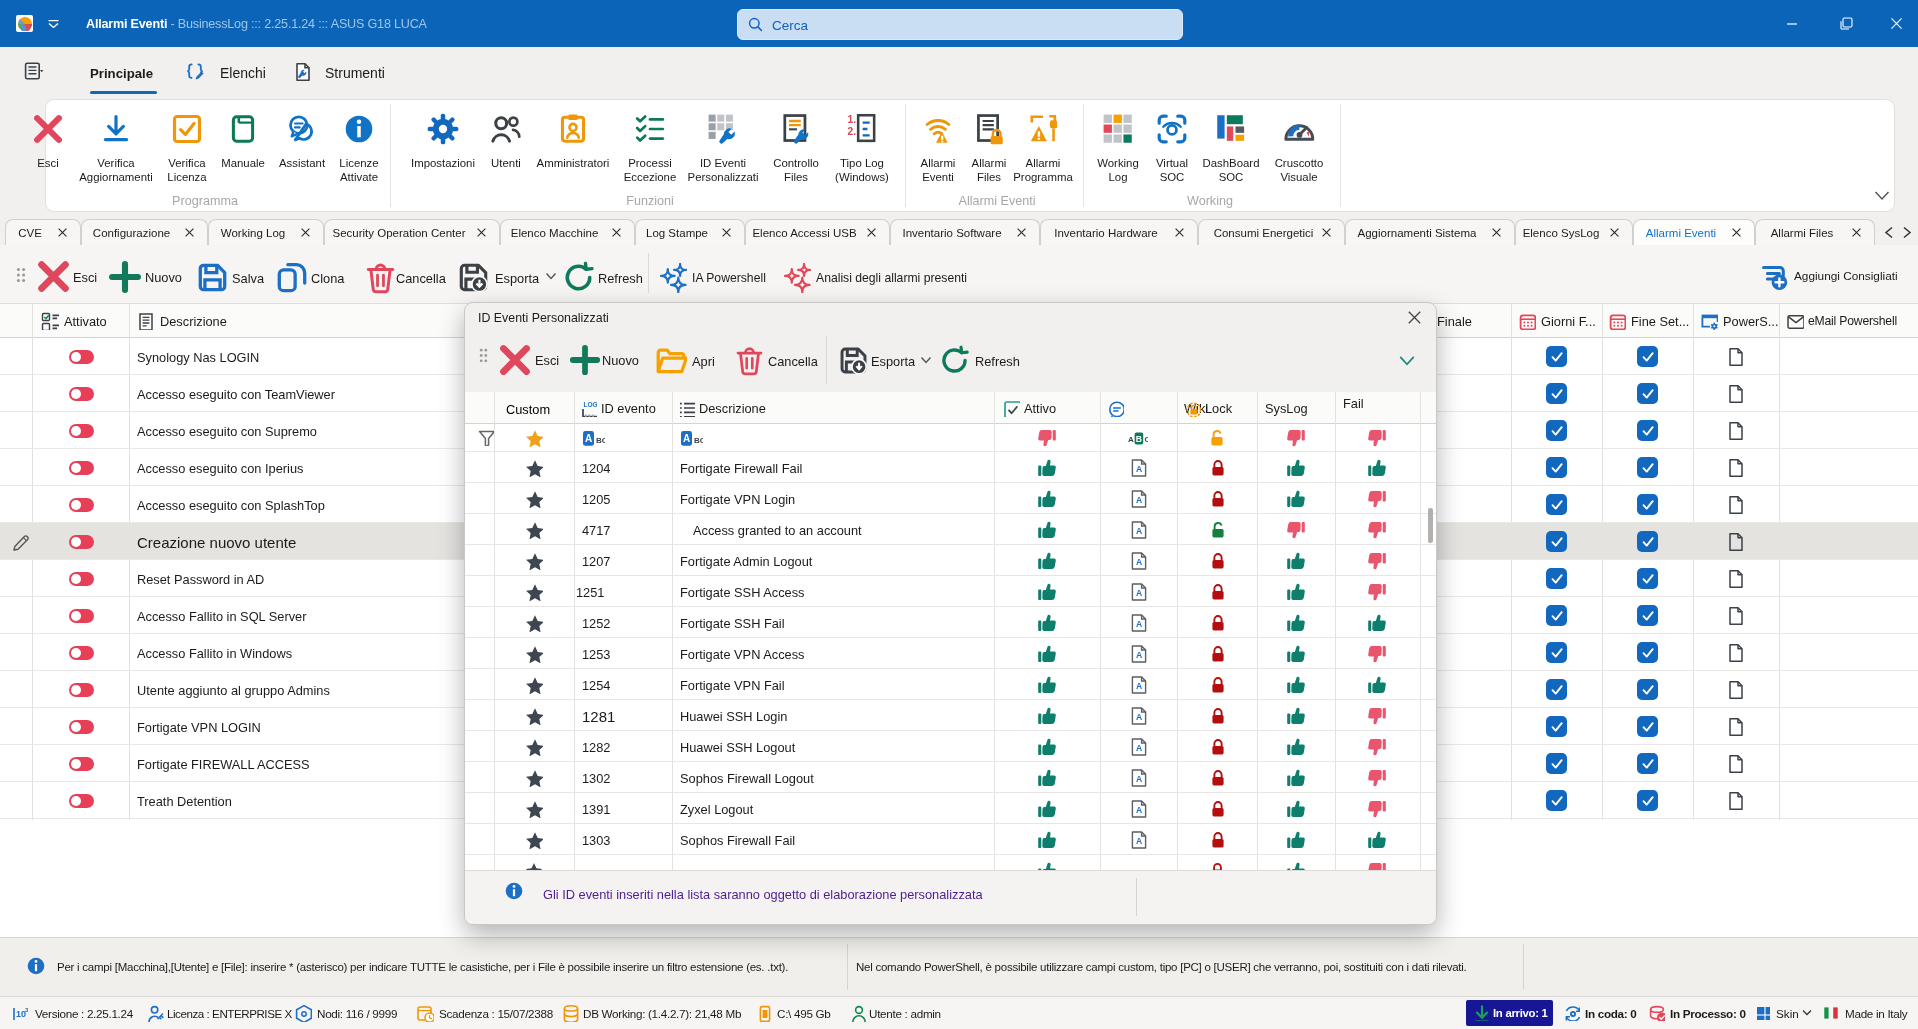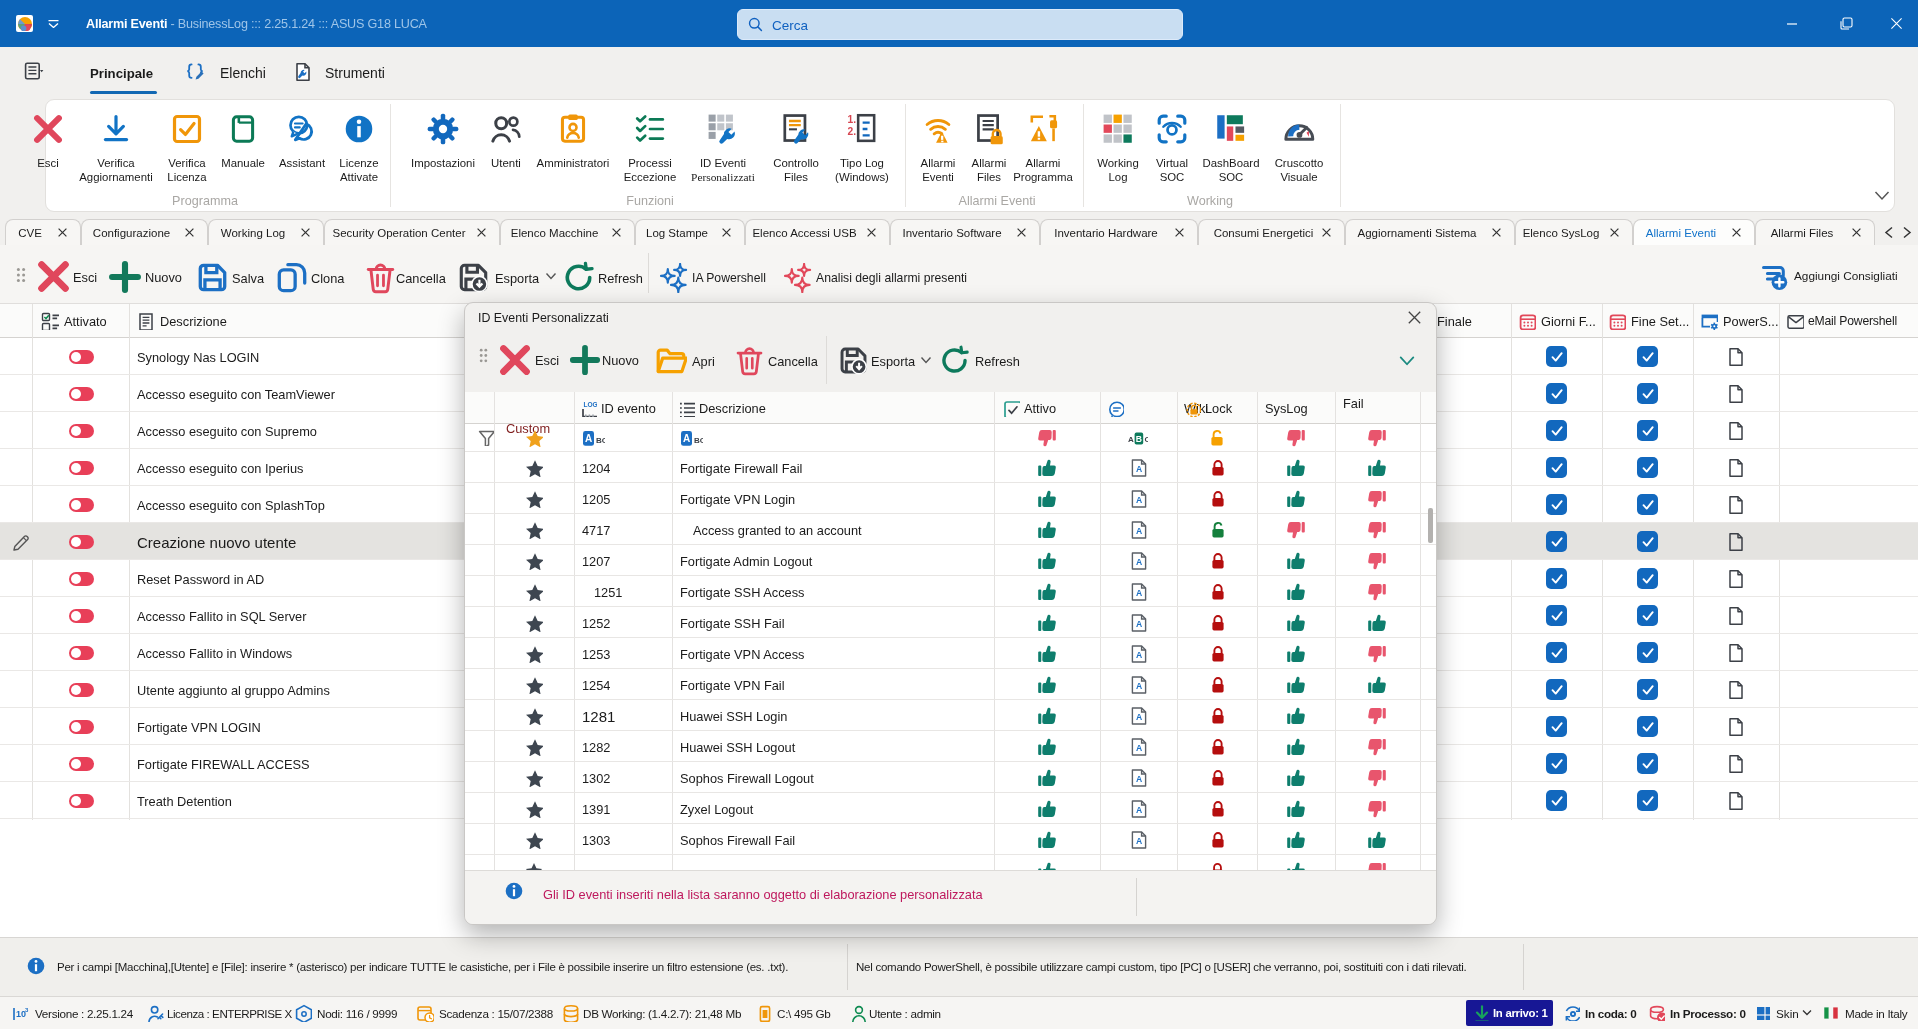--- a/index.html
+++ b/index.html
@@ -145,21 +145,21 @@
     <rect x="1.0" y="1.0" width="4.4" height="4.4" fill="#9aa0a8"></rect>
     <rect x="6.4" y="1.0" width="4.4" height="4.4" fill="#c0c4ca"></rect>
     <rect x="11.8" y="1.0" width="4.4" height="4.4" fill="#c0c4ca"></rect>
     <rect x="1.0" y="6.4" width="4.4" height="4.4" fill="#9aa0a8"></rect>
     <rect x="6.4" y="6.4" width="4.4" height="4.4" fill="#c0c4ca"></rect>
     <rect x="11.8" y="6.4" width="4.4" height="4.4" fill="#c0c4ca"></rect>
     <rect x="1.0" y="11.8" width="4.4" height="4.4" fill="#9aa0a8"></rect>
     <path d="M10.6 13.2 a3.6 3.6 0 0 1 4.8-3.4 l-2 2 1.8 1.8 2-2 a3.6 3.6 0 0 1 -4.6 4.6 l-2.6 2.6 a1.3 1.3 0 0 1 -1.9-1.9 z" fill="#1173c5"></path>
   </svg>
 <div class="abs" style="left:723px;top:163px;transform:translate(-50%,-50%);font-size:11.4px;color:#1b1b1b;white-space:nowrap;">ID Eventi</div>
-<div class="abs" style="left:723px;top:177px;transform:translate(-50%,-50%);font-size:11.4px;color:#1b1b1b;white-space:nowrap;font-family:Liberation Serif, serif;">Personalizzati</div>
+<div class="abs" style="left:723px;top:177px;transform:translate(-50%,-50%);font-size:11.4px;color:#1b1b1b;white-space:nowrap;">Personalizzati</div>
 <svg class="abs" style="left:780px;top:113px;" width="32" height="32" viewBox="0 0 20 20">
     <rect x="3" y="1.6" width="12.6" height="15.6" stroke="#3c4047" stroke-width="1.7" fill="none"></rect>
     <path d="M5.6 5 h7.4 M5.6 7.6 h7.4" stroke="#f09609" stroke-width="1.5"></path>
     <path d="M5.6 10.2 h5" stroke="#3c4047" stroke-width="1.3"></path>
     <path d="M11.4 13.6 a3.4 3.4 0 0 1 4.4-3.2 l-1.8 1.8 1.7 1.7 1.8-1.8 a3.4 3.4 0 0 1 -4.3 4.3 l-2.3 2.3 a1.2 1.2 0 0 1 -1.8-1.8 z" fill="#1173c5"></path>
   </svg>
 <div class="abs" style="left:796px;top:163px;transform:translate(-50%,-50%);font-size:11.4px;color:#1b1b1b;white-space:nowrap;">Controllo</div>
 <div class="abs" style="left:796px;top:177px;transform:translate(-50%,-50%);font-size:11.4px;color:#1b1b1b;white-space:nowrap;">Files</div>
 <svg class="abs" style="left:846px;top:113px;" width="32" height="32" viewBox="0 0 20 20">
     <text x="1" y="6.4" font-size="6.4" font-weight="bold" fill="#d64550" font-family="Liberation Sans">1.</text>
@@ -791,21 +791,21 @@
 <svg class="abs" style="left:939px;top:345px;" width="31" height="31" viewBox="0 0 20 20">
     <path d="M16.8 10 a6.8 6.8 0 1 1 -2.3-5.1" stroke="#0d7a5c" stroke-width="2.2" fill="none" stroke-linecap="round"></path>
     <path d="M14.2 1.4 l0.5 3.6 3.5-0.4" stroke="#0d7a5c" stroke-width="2" fill="none" stroke-linecap="round" stroke-linejoin="round"></path>
   </svg>
 <div class="abs" style="left:975px;top:360.5px;transform:translateY(-50%);font-size:12.8px;color:#1b1b1b;white-space:nowrap;">Refresh</div>
 <svg class="abs" style="left:1394px;top:352px;" width="26" height="18" viewBox="0 0 20 20">
     <path d="M3 6 L10 13.6 L17 6" stroke="#1b8a80" stroke-width="2.0" fill="none" stroke-linecap="round" stroke-linejoin="round"></path>
   </svg>
 <div class="abs" style="left:465px;top:392px;width:971px;height:478px;background:#fff;border-top:1px solid #d5d3d0"></div>
 <div class="abs" style="left:465px;top:392px;width:971px;height:32px;background:#fbfbfa;border-bottom:1px solid #d5d3d0"></div>
-<div class="abs" style="left:506px;top:428px;transform:translateY(-50%);font-size:12.8px;color:#7f1d1d;white-space:nowrap;">Custom</div>
+<div class="abs" style="left:506px;top:409px;transform:translateY(-50%);font-size:12.8px;color:#000000;white-space:nowrap;">Custom</div>
 <svg class="abs" style="left:580px;top:400px;" width="17" height="17" viewBox="0 0 17 17">
     <text x="3.4" y="7.4" font-size="6.6" font-weight="bold" fill="#1c6fc4" font-family="Liberation Sans">LOG</text>
     <path d="M3 9 V16.6 H17" stroke="#3c4047" stroke-width="1.7" fill="none"></path>
     <path d="M5.8 17 v-2.4 M9.4 17 v-2.4 M13 17 v-2.4" stroke="#9aa0a8" stroke-width="1.5"></path>
   </svg>
 <div class="abs" style="left:601px;top:408px;transform:translateY(-50%);font-size:12.8px;color:#1b1b1b;white-space:nowrap;">ID evento</div>
 <svg class="abs" style="left:678px;top:400px;" width="17" height="17" viewBox="0 0 17 17">
     <path d="M6 3.6 h12 M6 8 h12 M6 12.4 h12 M6 16.8 h12" stroke="#3c4047" stroke-width="1.7"></path>
     <path d="M2 3.6 h1.8 M2 8 h1.8 M2 12.4 h1.8 M2 16.8 h1.8" stroke="#3c4047" stroke-width="1.7"></path>
   </svg>
@@ -996,21 +996,21 @@
 <svg class="abs" style="left:1367px;top:550.5px;" width="20" height="20" viewBox="0 0 20 20">
     <g transform="rotate(180 10 10)">
       <rect x="1.2" y="7.6" width="3.1" height="10.4" rx="1" fill="#e8556d"></rect>
       <path d="M7.2 18 q-1.9 0-1.9-1.9 l0.2-6.1 q0.1-1.7 1.7-1.9 l1.6-0.2 1.7-5.1 q0.4-1.4 1.8-1.1 1.5 0.3 1.3 1.9 l-0.6 4 h4.1 q2 0 1.7 2 l-1 6 q-0.4 2.4-2.7 2.4 z" fill="#e8556d"></path>
     </g>
   </svg>
 <div class="abs" style="left:465px;top:606px;width:971px;height:1px;background:#e8e6e4"></div>
 <svg class="abs" style="left:525px;top:582.5px;" width="18" height="18" viewBox="0 0 18 18">
     <path d="M10 1.2 L12.7 7 L19 7.8 L14.3 12.1 L15.6 18.4 L10 15.2 L4.4 18.4 L5.7 12.1 L1 7.8 L7.3 7 Z" fill="#3e4650"></path>
   </svg>
-<div class="abs" style="left:594px;top:591.5px;transform:translateY(-50%);font-size:12.8px;color:#1b1b1b;white-space:nowrap;">1251</div>
+<div class="abs" style="left:576px;top:591.5px;transform:translateY(-50%);font-size:12.8px;color:#1b1b1b;white-space:nowrap;">1251</div>
 <div class="abs" style="left:680px;top:591.5px;transform:translateY(-50%);font-size:12.8px;color:#1b1b1b;white-space:nowrap;">Fortigate SSH Access</div>
 <svg class="abs" style="left:1037px;top:581.5px;" width="20" height="20" viewBox="0 0 20 20">
     <rect x="1.2" y="7.6" width="3.1" height="10.4" rx="1" fill="#0e7e6d"></rect>
     <path d="M7.2 18 q-1.9 0-1.9-1.9 l0.2-6.1 q0.1-1.7 1.7-1.9 l1.6-0.2 1.7-5.1 q0.4-1.4 1.8-1.1 1.5 0.3 1.3 1.9 l-0.6 4 h4.1 q2 0 1.7 2 l-1 6 q-0.4 2.4-2.7 2.4 z" fill="#0e7e6d"></path>
   </svg>
 <svg class="abs" style="left:1129px;top:582.0px;" width="19" height="19" viewBox="0 0 19 19">
     <path d="M3.4 2 H12.6 L16.6 6 V18 H3.4 Z" stroke="#5a5f66" stroke-width="1.4" fill="#fff" stroke-linejoin="round"></path>
     <path d="M12.6 2 V6 H16.6" stroke="#5a5f66" stroke-width="1.4" fill="none"></path>
     <text x="10" y="13.6" font-size="8.6" font-weight="bold" fill="#1c6fc4" text-anchor="middle" font-family="Liberation Sans">A</text>
   </svg>
@@ -1277,13 +1277,13 @@
       </g>
     </svg>
   </div>
 <div class="abs" style="left:1428px;top:508px;width:5px;height:35px;background:#b3b1af;border-radius:2px"></div>
 <div class="abs" style="left:465px;top:870px;width:971px;height:54px;background:#f4f3f1;border-top:1px solid #dddbd8;border-radius:0 0 8px 8px"></div>
 <svg class="abs" style="left:504px;top:881px;" width="26" height="26" viewBox="0 0 26 26">
     <circle cx="10" cy="10" r="8.3" fill="#1c6fc4"></circle>
     <rect x="8.9" y="8.2" width="2.2" height="7" fill="#fff"></rect>
     <circle cx="10" cy="5.4" r="1.4" fill="#fff"></circle>
   </svg>
-<div class="abs" style="left:543px;top:894px;transform:translateY(-50%);font-size:12.8px;color:#be185d;white-space:nowrap;">Gli ID eventi inseriti nella lista saranno oggetto di elaborazione personalizzata</div>
+<div class="abs" style="left:543px;top:894px;transform:translateY(-50%);font-size:12.8px;color:#4c1d95;white-space:nowrap;">Gli ID eventi inseriti nella lista saranno oggetto di elaborazione personalizzata</div>
 <div class="abs" style="left:1136px;top:878px;width:1px;height:38px;background:#d5d3d0"></div>
 </body></html>

